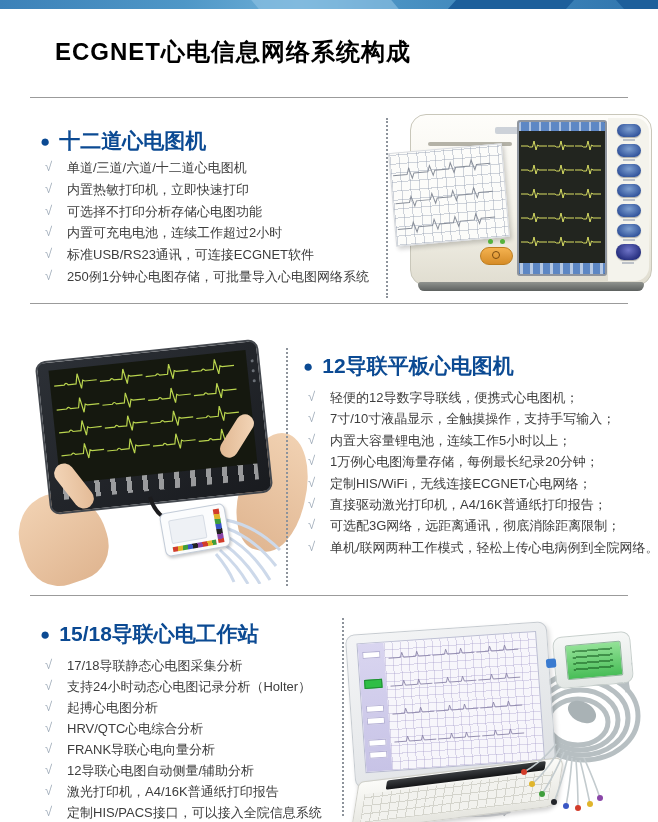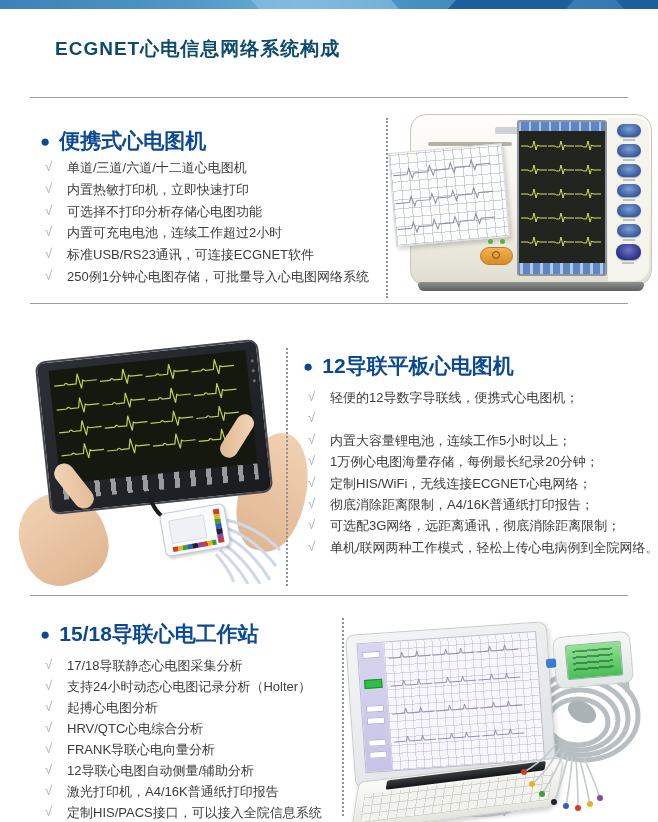--- a/index.html
+++ b/index.html
@@ -13,22 +13,22 @@
     background:linear-gradient(90deg,#3c81b8 0%,#4f97c7 28%,#6fb0d8 46%,#4a92c3 60%,#2f74ad 100%);
     overflow:hidden; }
   .topbar .tb-dark1 { position:absolute; left:452px; top:0; width:118px; height:9px;
     background:#1d5f9b; transform:skewX(-42deg); }
   .topbar .tb-dark2 { position:absolute; left:620px; top:0; width:60px; height:9px;
     background:#1d5f9b; transform:skewX(42deg); }
   .topbar .tb-light { position:absolute; left:255px; top:0; width:140px; height:9px;
     background:#8cc0e2; transform:skewX(40deg); opacity:.65; }
 
   
-  .page-title { position:absolute; left:55px; top:36px; font-size:19px; font-weight:bold;
-    color:#0c4a6e; letter-spacing:1px; white-space:nowrap; }
+  .page-title { position:absolute; left:55px; top:36px; font-size:24px; font-weight:bold;
+    color:#000000; letter-spacing:1px; white-space:nowrap; }
   .hrule { position:absolute; left:30px; width:598px; height:0; border-top:1px solid #9b9b9b; }
   .hr1 { top:97px; } .hr2 { top:303px; } .hr3 { top:595px; }
 
   
   .vdash { position:absolute; width:0; border-left:2px dotted #8d939b; }
   .vd1 { left:386px; top:118px; height:180px; }
   .vd2 { left:286px; top:348px; height:238px; }
   .vd3 { left:342px; top:618px; height:198px; }
 
   
@@ -173,21 +173,21 @@
     <div class="tb-light"></div>
     <div class="tb-dark1"></div>
     <div class="tb-dark2"></div>
   </div>
 
   <div class="page-title">ECGNET心电信息网络系统构成</div>
   <div class="hrule hr1"></div>
 
   <div class="sec-h sh1">
     <span class="dot">●</span>
-    <span>便携式心电图机</span>
+    <span>十二道心电图机</span>
   </div>
   <div class="list l1">
     <div class="li">
         <span class="chk">√</span>
         <span>单道/三道/六道/十二道心电图机</span>
       </div>
     <div class="li">
         <span class="chk">√</span>
         <span>内置热敏打印机，立即快速打印</span>
       </div>
@@ -325,36 +325,37 @@
     <span class="dot">●</span>
     <span>12导联平板心电图机</span>
   </div>
   <div class="list l2">
     <div class="li">
         <span class="chk">√</span>
         <span>轻便的12导数字导联线，便携式心电图机；</span>
       </div>
     <div class="li">
         <span class="chk">√</span>
+        <span>7寸/10寸液晶显示，全触摸操作，支持手写输入；</span>
       </div>
     <div class="li">
         <span class="chk">√</span>
         <span>内置大容量锂电池，连续工作5小时以上；</span>
       </div>
     <div class="li">
         <span class="chk">√</span>
         <span>1万例心电图海量存储，每例最长纪录20分钟；</span>
       </div>
     <div class="li">
         <span class="chk">√</span>
         <span>定制HIS/WiFi，无线连接ECGNET心电网络；</span>
       </div>
     <div class="li">
         <span class="chk">√</span>
-        <span>彻底消除距离限制，A4/16K普通纸打印报告；</span>
+        <span>直接驱动激光打印机，A4/16K普通纸打印报告；</span>
       </div>
     <div class="li">
         <span class="chk">√</span>
         <span>可选配3G网络，远距离通讯，彻底消除距离限制；</span>
       </div>
     <div class="li">
         <span class="chk">√</span>
         <span>单机/联网两种工作模式，轻松上传心电病例到全院网络。</span>
       </div>
   </div>

